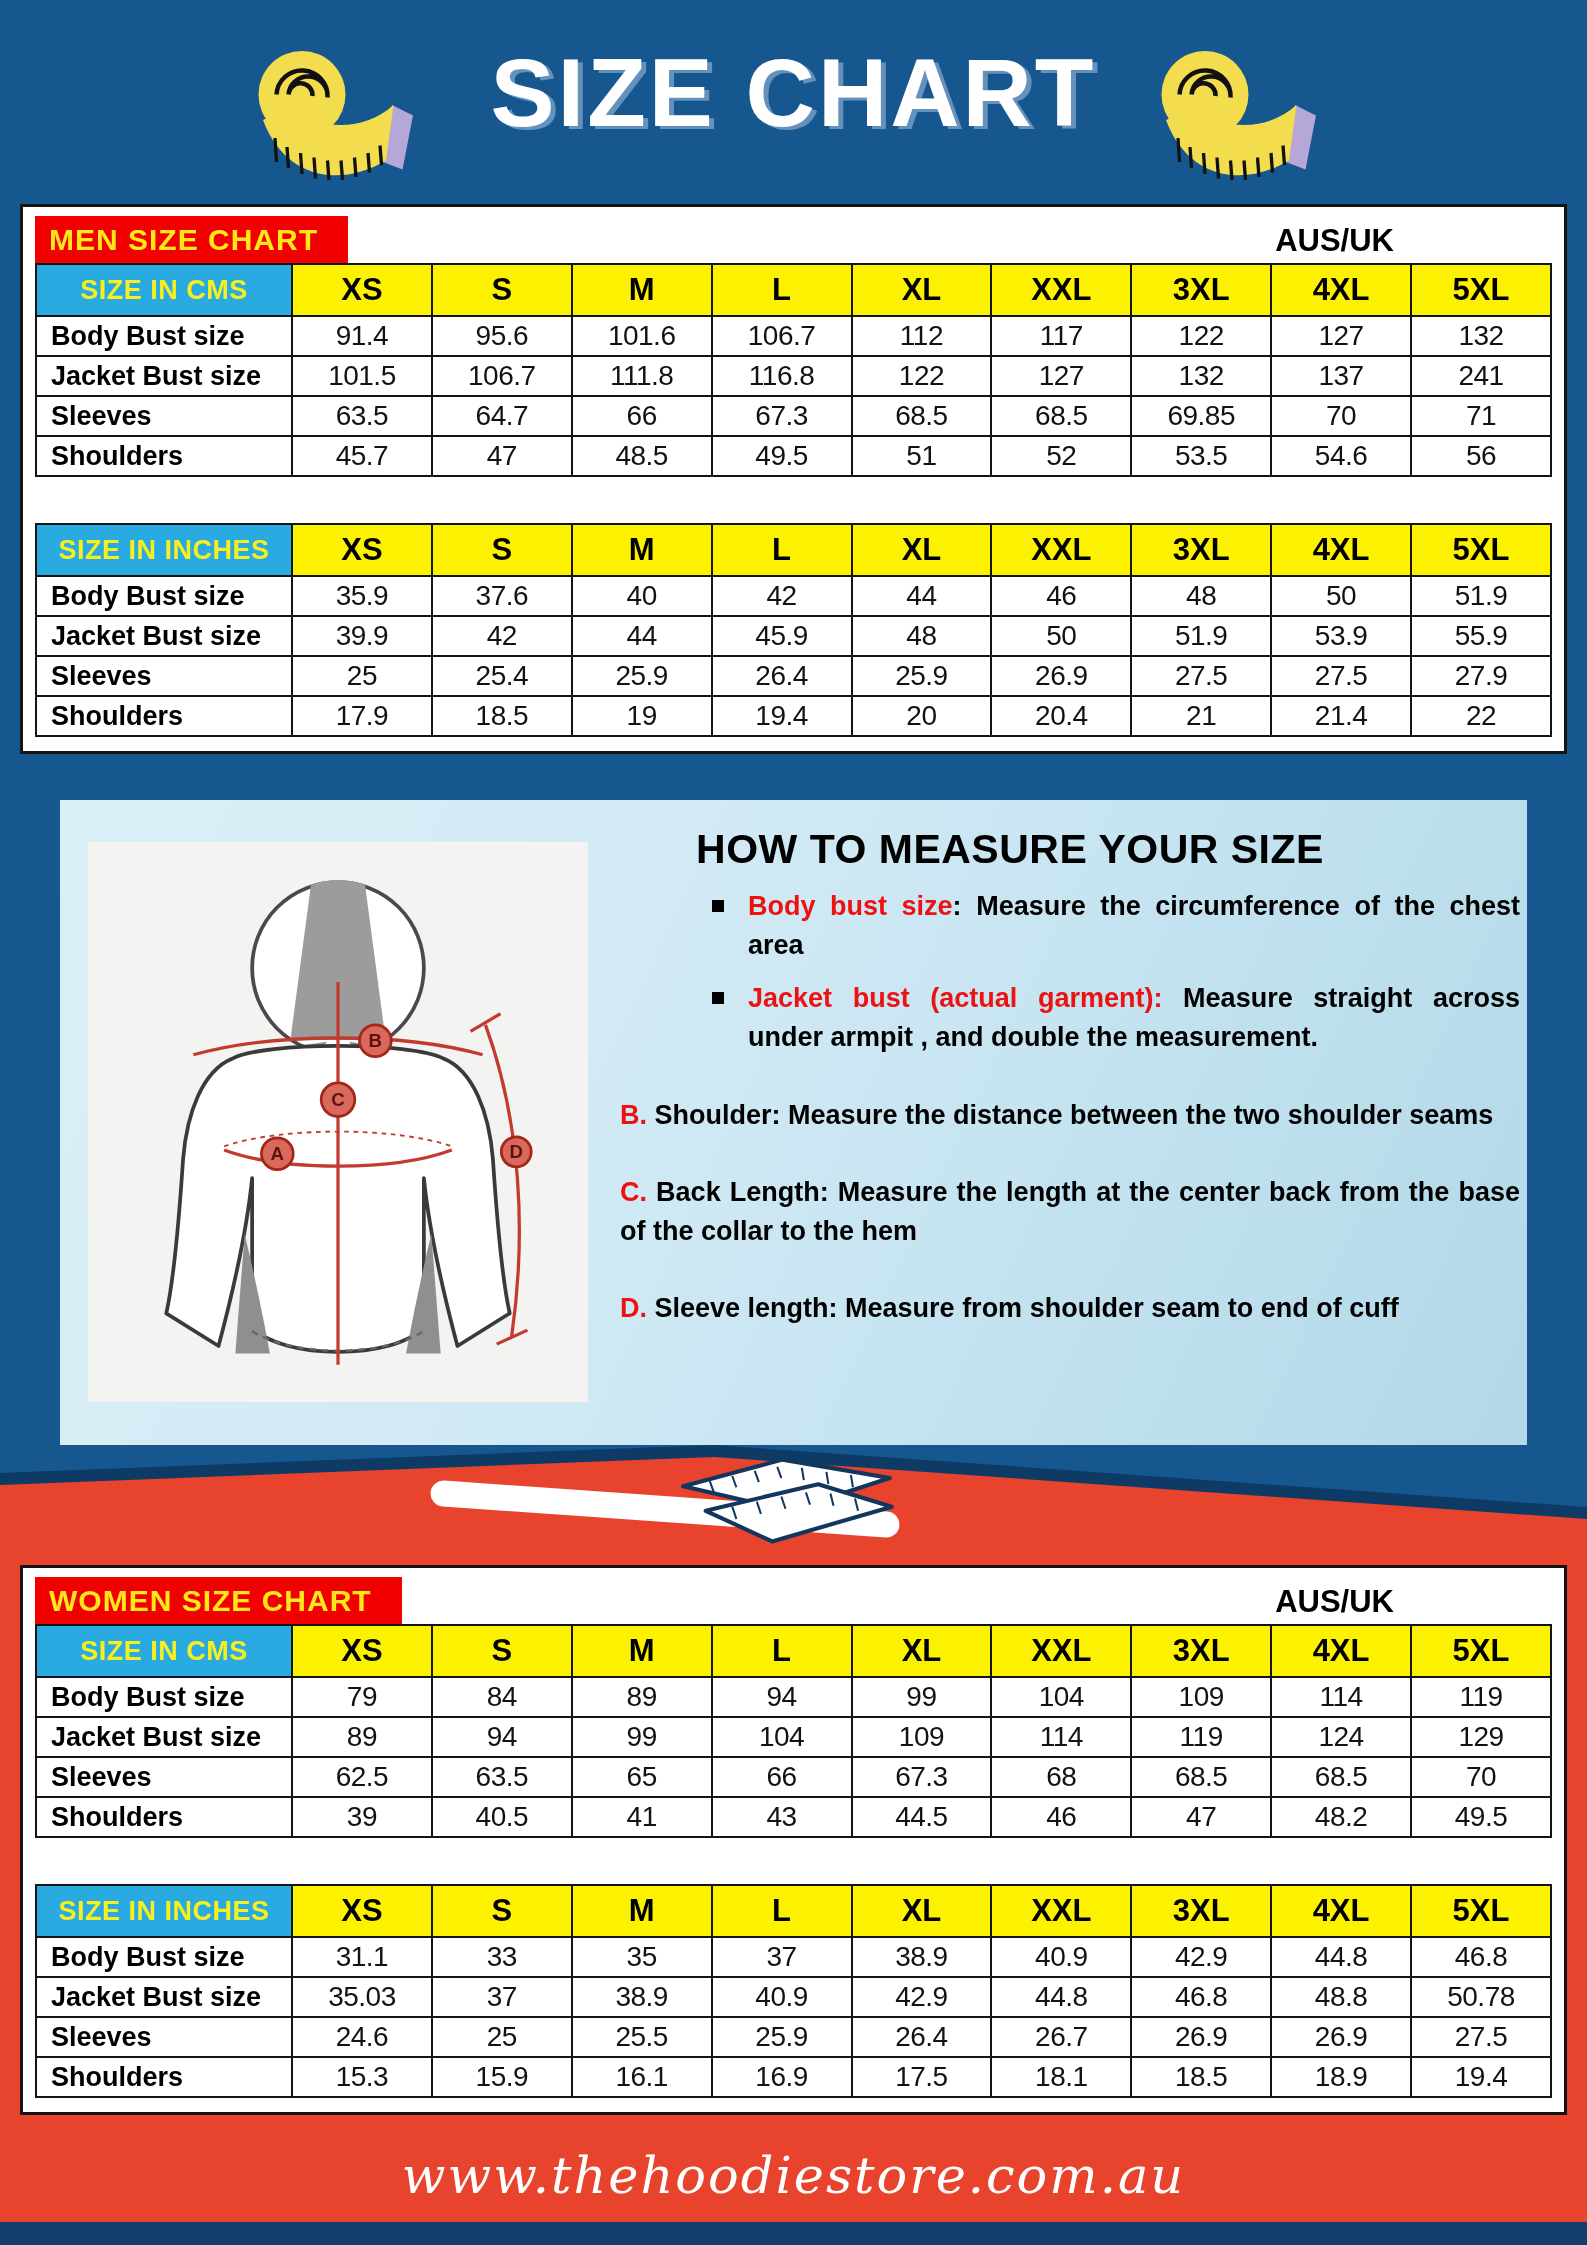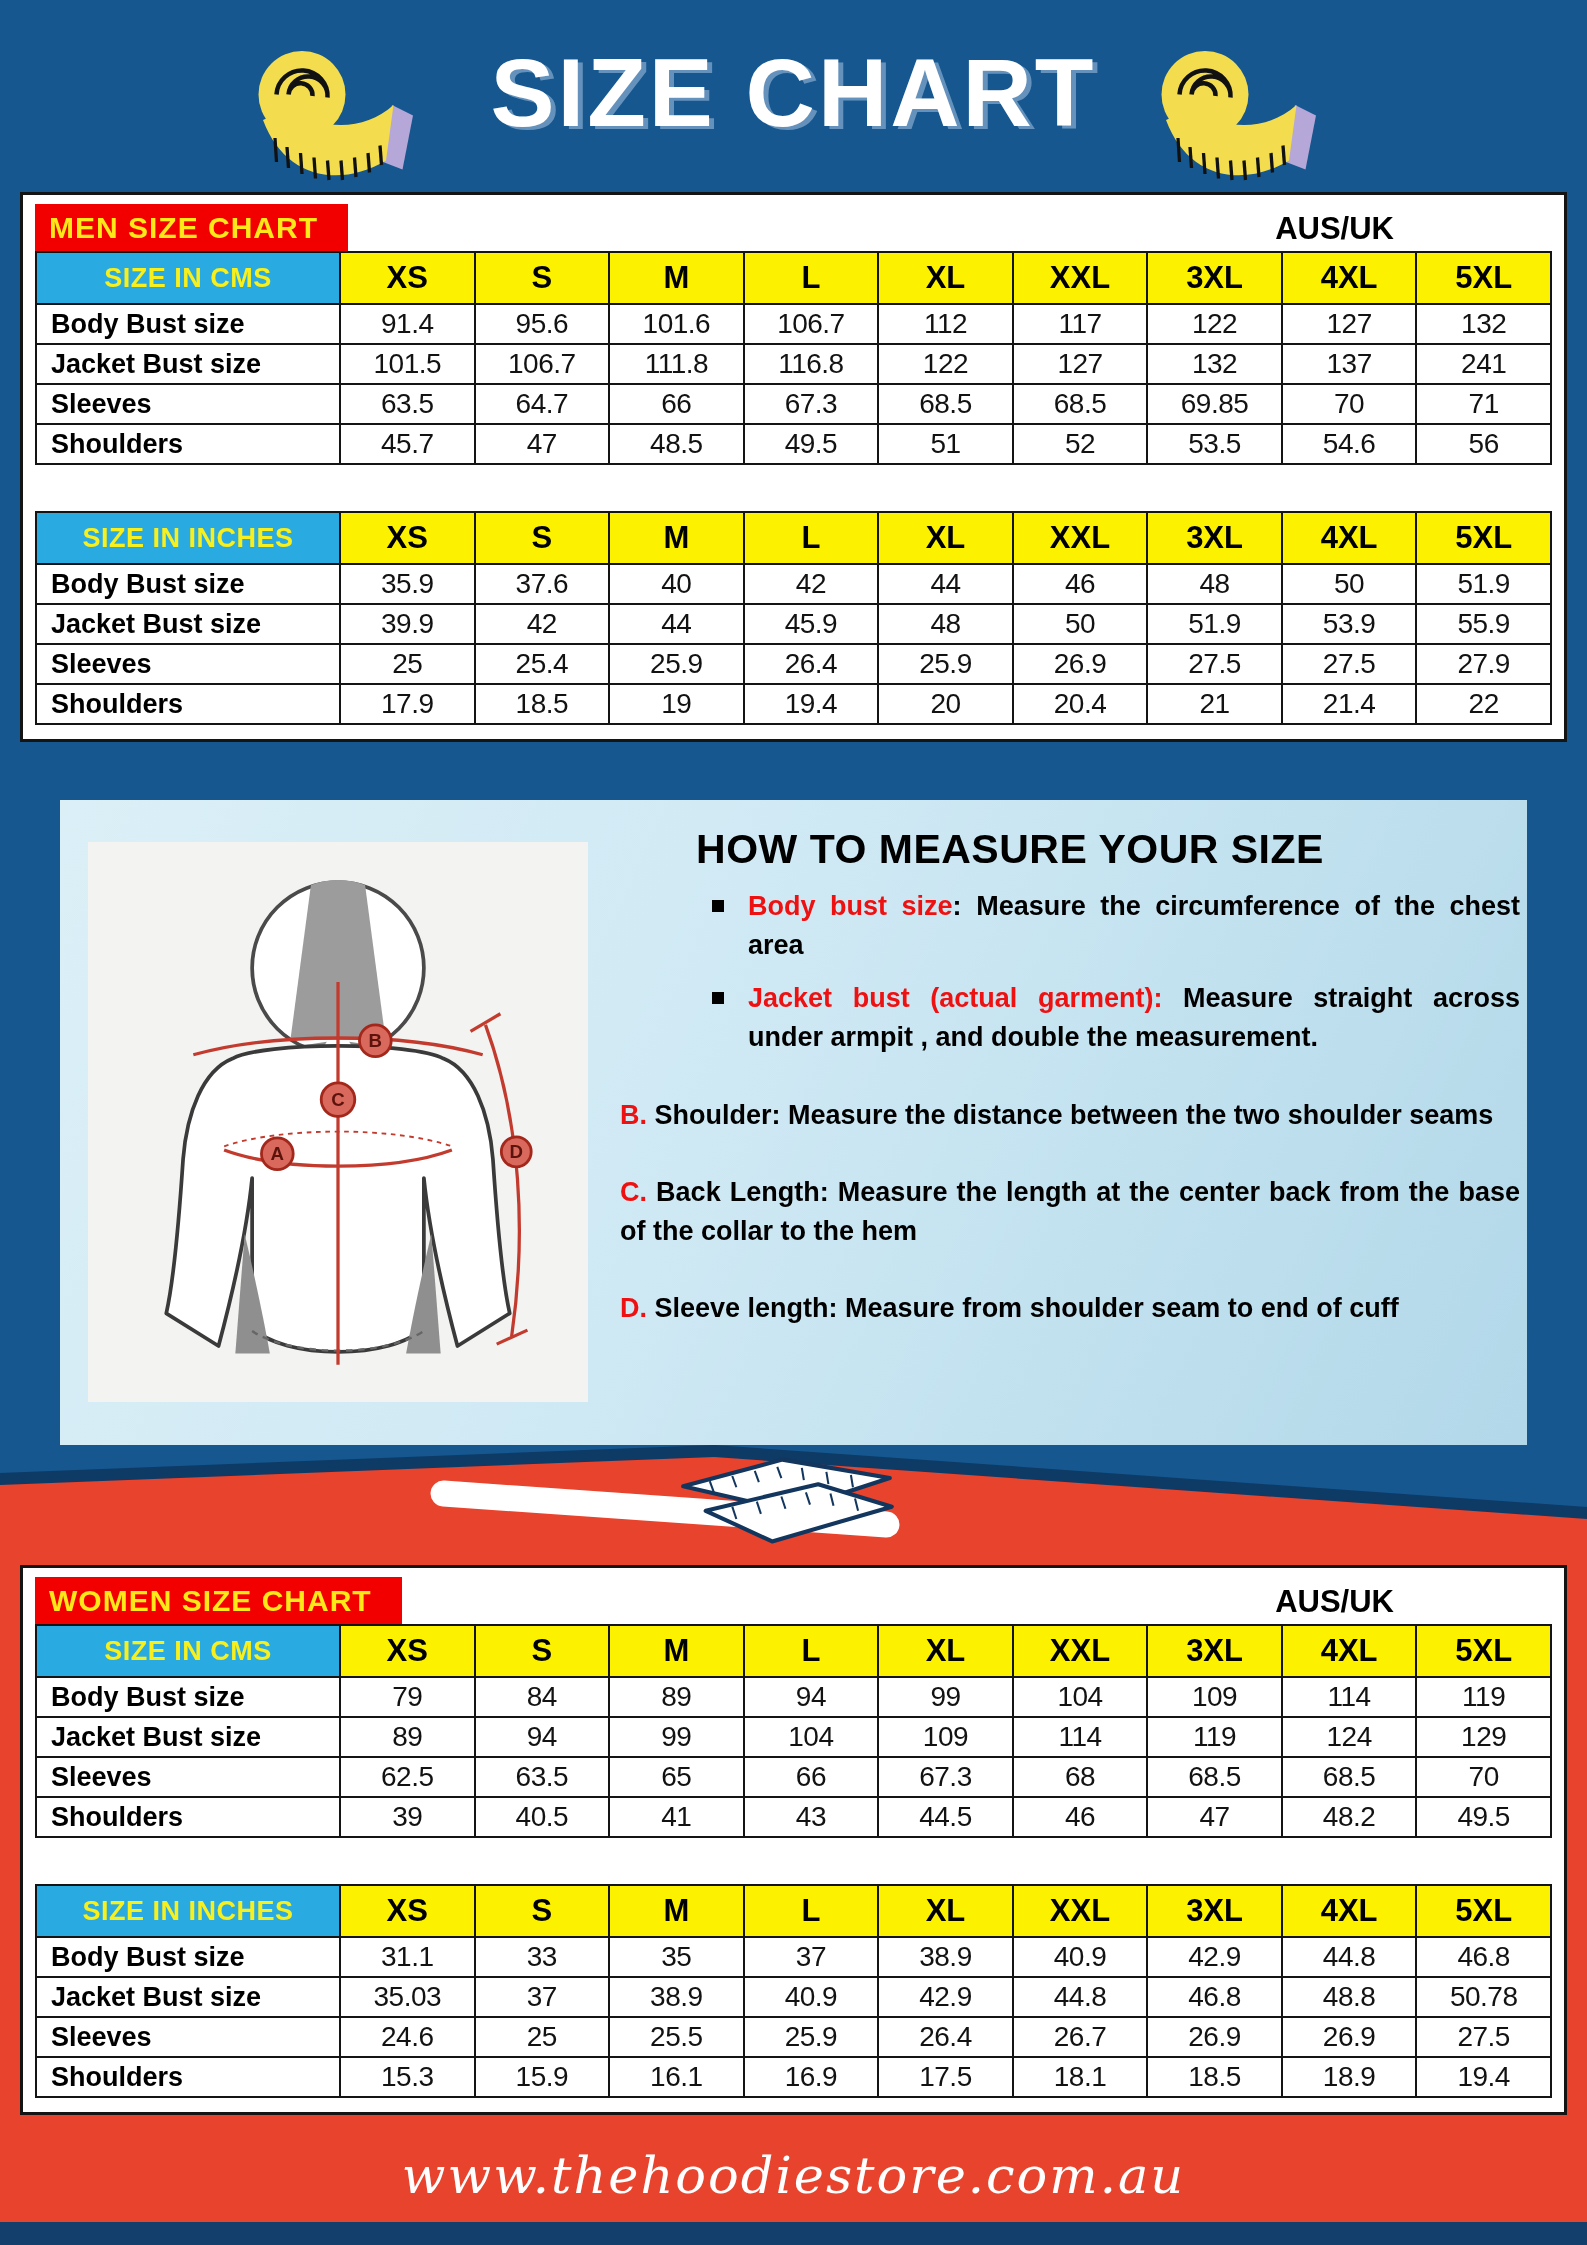--- a/index.html
+++ b/index.html
@@ -25,37 +25,37 @@
     white-space: nowrap;
   }
   .tape-icon { width: 195px; height: 95px; flex: 0 0 auto; }
 
   
   .chart-panel {
     position: absolute; left: 20px; width: 1547px;
     background: #ffffff; border: 3px solid #141414;
     padding: 9px 12px 14px 12px;
   }
-  .men-panel { top: 192px; }
+  .men-panel { top: 204px; }
   .women-panel { top: 1565px; }
 
   .panel-head { display:flex; justify-content:space-between; align-items:flex-end; }
   .chart-label {
     display:inline-block; background:#f20000; color:#ffe81a;
     font-weight:700; font-size:30px; letter-spacing:1px;
     padding: 7px 30px 6px 14px;
   }
   .region-label { font-size:31px; font-weight:700; color:#000; padding-right:158px; padding-bottom:4px; }
 
   .table-gap { height: 46px; }
 
   table.size-table { width:100%; border-collapse:collapse; table-layout:fixed; }
   table.size-table th, table.size-table td { border: 2px solid #141414; text-align:center; }
   th.unit-cell {
-    width: 304px; height: 52px; background:#29aae1; color:#f7ef1e;
+    width: 256px; height: 52px; background:#29aae1; color:#f7ef1e;
     font-size:27px; font-weight:700; letter-spacing:.5px;
   }
   th.size-cell { background:#fcf200; color:#000; font-size:31px; font-weight:800; height:52px; }
   tr.data-row th.row-label {
     text-align:left; padding-left:14px; font-size:27px; font-weight:700; height:40px; background:#fff; color:#000;
   }
   td.value-cell { font-size:28px; font-weight:400; color:#121212; background:#fff; height:40px; letter-spacing:-0.5px; }
 
   
   .guide-panel {

